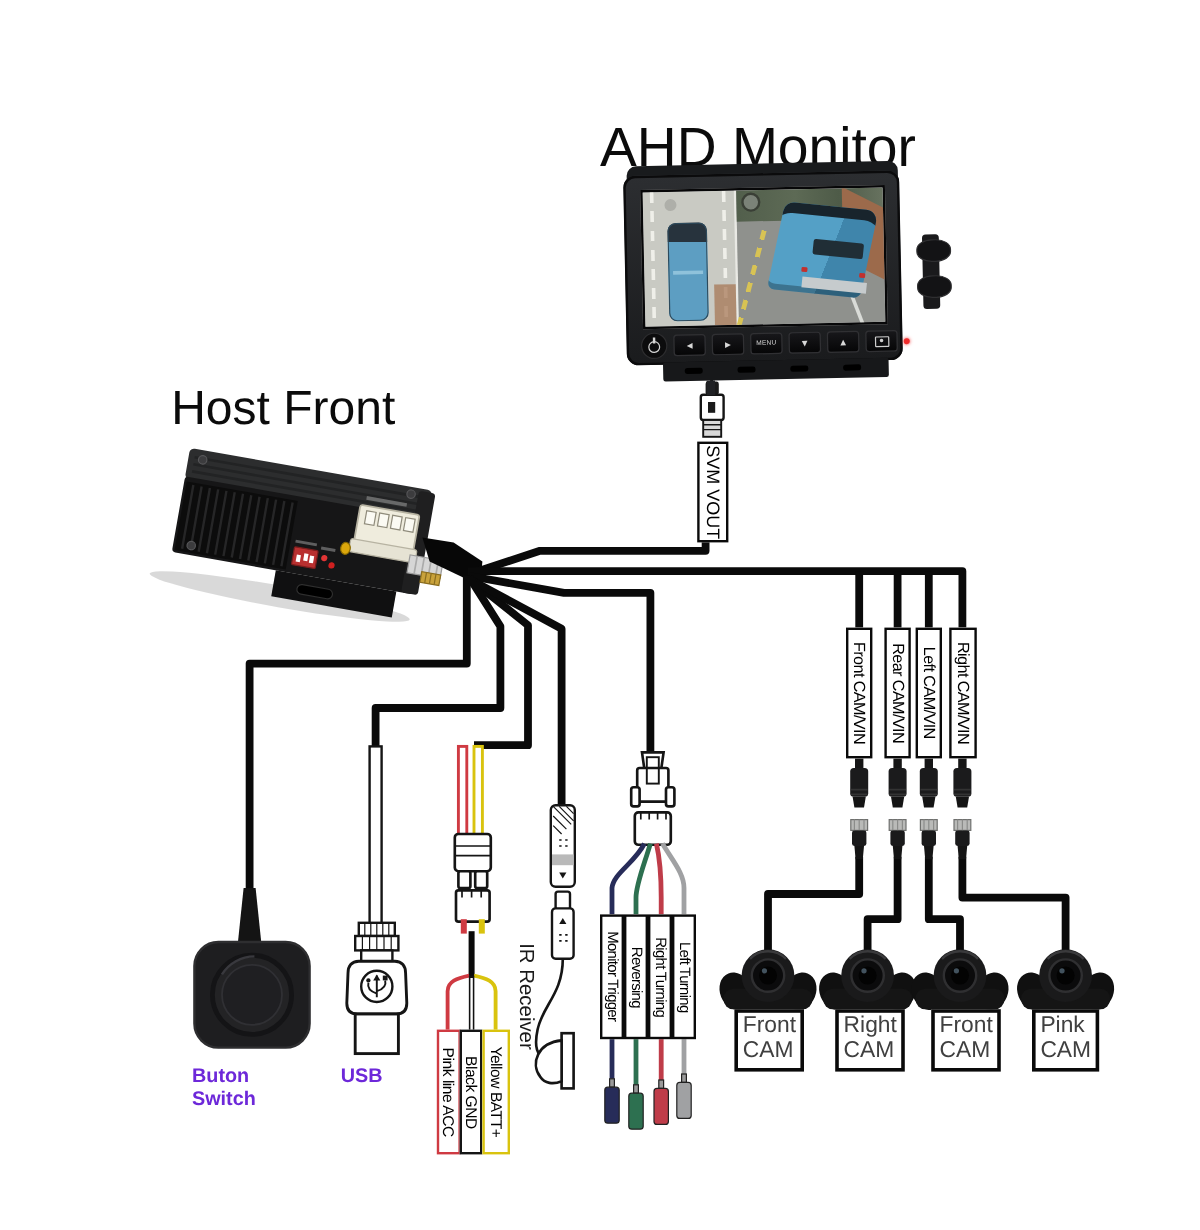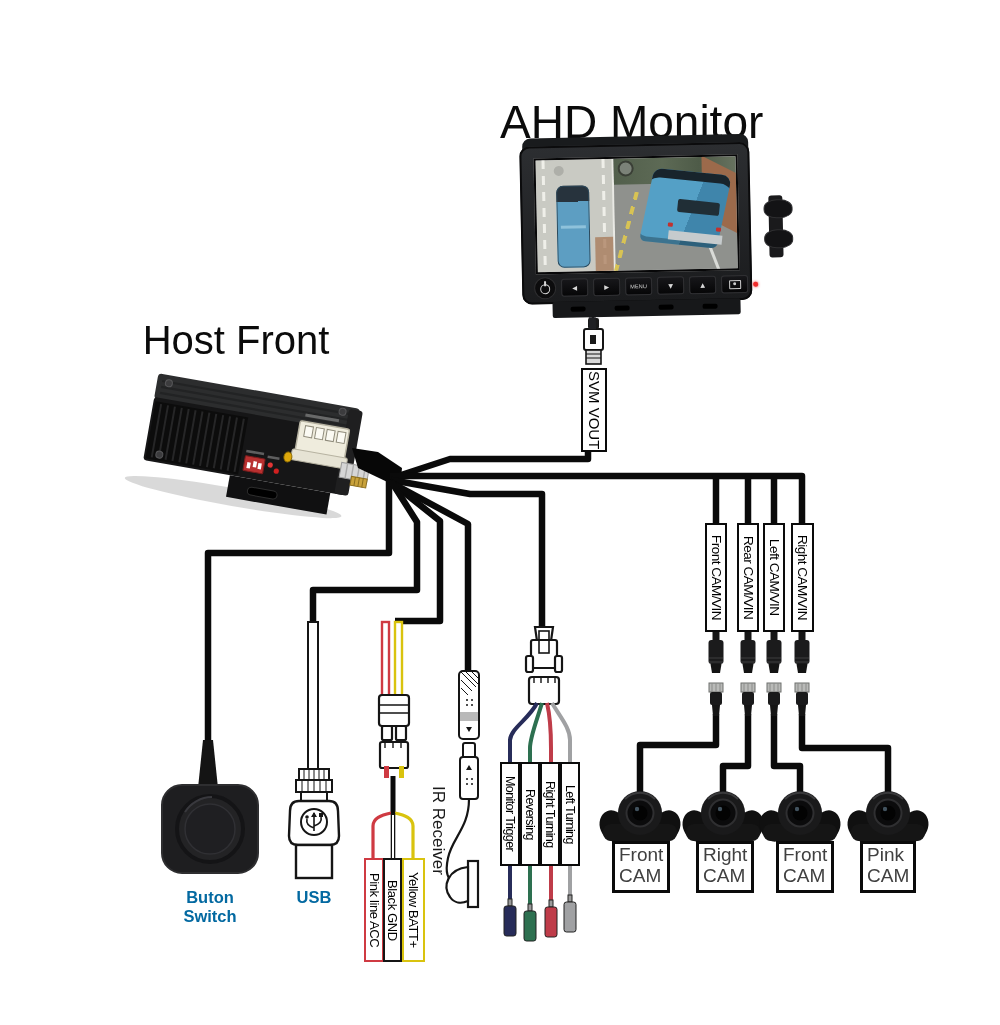--- a/index.html
+++ b/index.html
@@ -24,21 +24,21 @@
   .vb-acc{left:364px;width:20px;border-color:#cf3a42;}
   .vb-gnd{left:383px;width:19px;border-color:#151515;}
   .vb-batt{left:402px;width:23px;border-color:#d9c30e;}
   .vlabel-plain{position:absolute;writing-mode:vertical-rl;color:#1a1a1a;font-size:17px;
         left:428px;top:786px;height:100px;white-space:nowrap;}
 
   .camlabel{position:absolute;top:841px;border:3px solid #0a0a0a;background:#fff;
         font-size:19px;line-height:20.5px;padding:1px 4px 4px;color:#404040;white-space:nowrap;}
   .cl-front{left:612px;} .cl-rear{left:696px;} .cl-left{left:776px;} .cl-right{left:860px;}
 
-  .blabel{position:absolute;top:888px;font-size:16.5px;font-weight:600;color:#0369a1;text-align:center;}
+  .blabel{position:absolute;top:888px;font-size:16.5px;font-weight:600;color:#6d28d9;text-align:left;}
   .bl-switch{left:160px;width:100px;}
   .bl-usb{left:284px;width:60px;}
 
   
   .monitor{position:absolute;left:521px;top:136px;width:258px;height:190px;transform:rotate(-1.2deg);}
   .visor{position:absolute;left:3px;top:0;width:226px;height:16px;background:#191b1d;border-radius:8px 8px 2px 2px;}
   .bezel{position:absolute;left:0;top:8px;width:230px;height:158px;border-radius:10px;
          background:linear-gradient(180deg,#2c2e31,#1a1b1d);box-shadow:inset 0 0 0 2px #0b0b0c;}
   .screen{position:absolute;left:14px;top:12px;width:200px;height:112px;display:flex;
           border:2px solid #070708;overflow:hidden;background:#bbb;}

